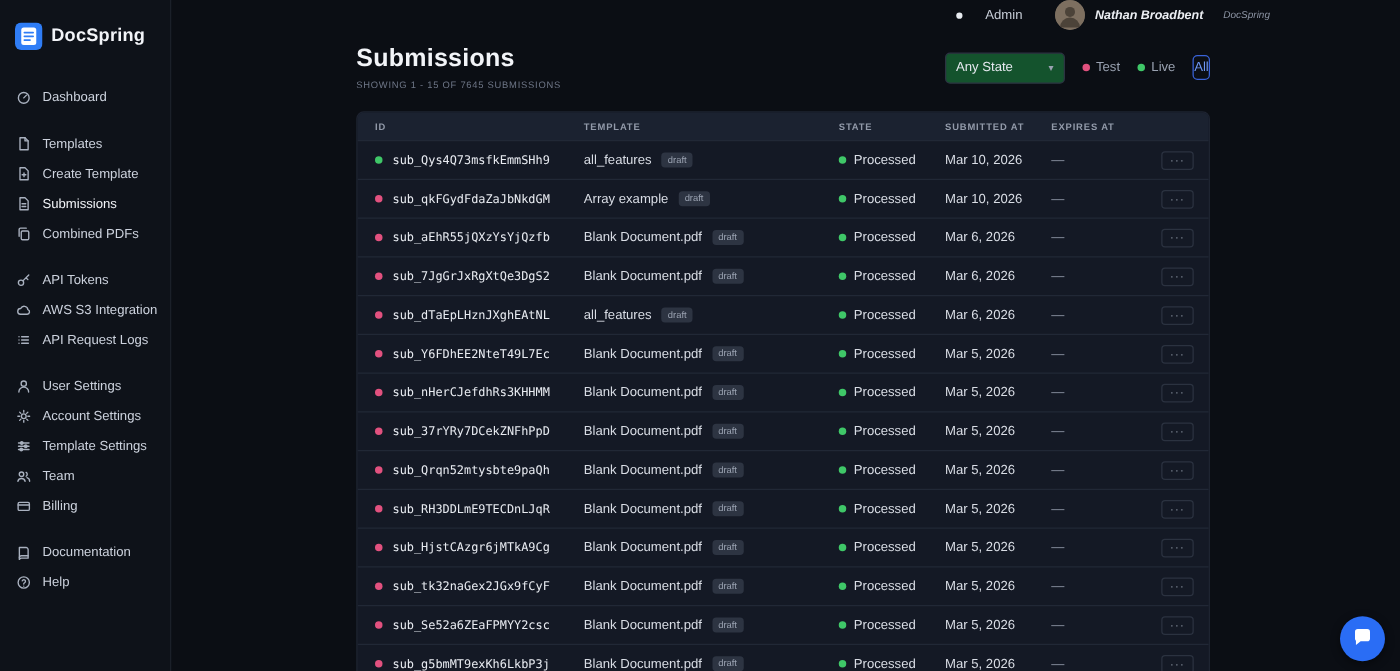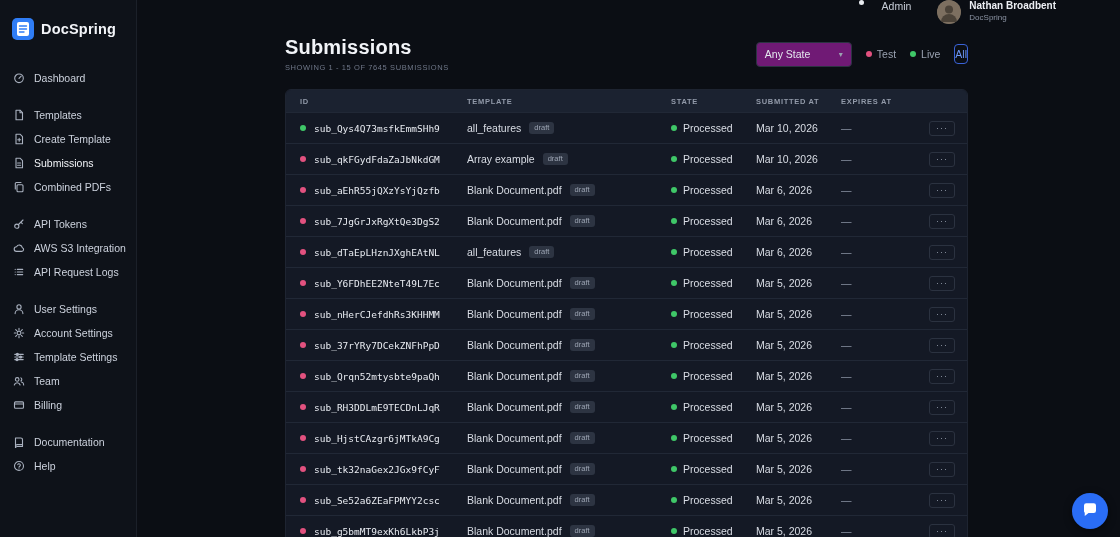--- a/index.html
+++ b/index.html
@@ -30,43 +30,43 @@
     color: #ccd2dd; font-size: 10.5px; cursor: pointer;
     white-space: nowrap;
   }
   .nav-item.active { color: #f2f4f8; }
   .nav-icon { width: 12px; height: 12px; color: #a9b1bf; display: inline-flex; }
   .nav-icon svg { width: 12px; height: 12px; }
 
   
   .main { flex: 1; display: flex; flex-direction: column; }
   .topbar {
-    height: 36px; display: flex; align-items: flex-start; justify-content: flex-end;
-    padding-right: 64px;
+    height: 36px; display: flex; align-items: center; justify-content: flex-end;
+    padding-right: 104px;
   }
   .status-dot { width: 5px; height: 5px; border-radius: 50%; background: #e8ebf0; margin-right: 18px; }
   .admin-label { font-size: 10.5px; color: #c6ccd6; }
   .avatar {
     width: 24px; height: 24px; border-radius: 50%; margin-left: 26px;
     background: #6b6257; overflow: hidden; display: flex; align-items: flex-end; justify-content: center;
     cursor: pointer;
   }
-  .userblock { margin-left: 8px; display: flex; flex-direction: column; gap: 2px; }
+  .userblock { margin-left: 8px; display: flex; flex-direction: row; gap: 16px; font-style: italic; }
   .user-name { font-size: 10px; color: #eceef3; font-weight: bold; }
   .user-org { font-size: 8px; color: #8b93a3; }
 
   .content { padding: 0 152px 0 148px; }
 
   .page-header { display: flex; justify-content: space-between; align-items: center; margin-top: 12px; }
   .page-title { font-size: 20px; font-weight: bold; color: #f2f4f8; letter-spacing: .2px; }
   .page-subtitle { font-size: 7.5px; color: #6f7788; letter-spacing: .6px; margin-top: 4px; }
 
   .filters { display: flex; align-items: center; gap: 14px; }
   .state-select {
-    width: 96px; height: 25px; background: #701a75; border: 1px solid #2c3342;
+    width: 96px; height: 25px; background: #14532d; border: 1px solid #2c3342;
     border-radius: 4px; display: flex; align-items: center; justify-content: space-between;
     padding: 0 8px; font-size: 10.5px; color: #e4e8ee; cursor: pointer;
   }
   .select-caret { font-size: 8px; color: #9aa2b1; }
   .toggle { display: flex; align-items: center; gap: 5px; font-size: 10.5px; color: #9aa2b1; cursor: pointer; background: none; border: none; font-family: inherit; }
   .dot { width: 6px; height: 6px; border-radius: 50%; display: inline-block; flex: none; }
   .dot-pink { background: #e2517f; }
   .dot-green { background: #3fc768; }
   .all-button {
     padding: 3px 0; border: 1px solid #3a63d8; border-radius: 4px;

